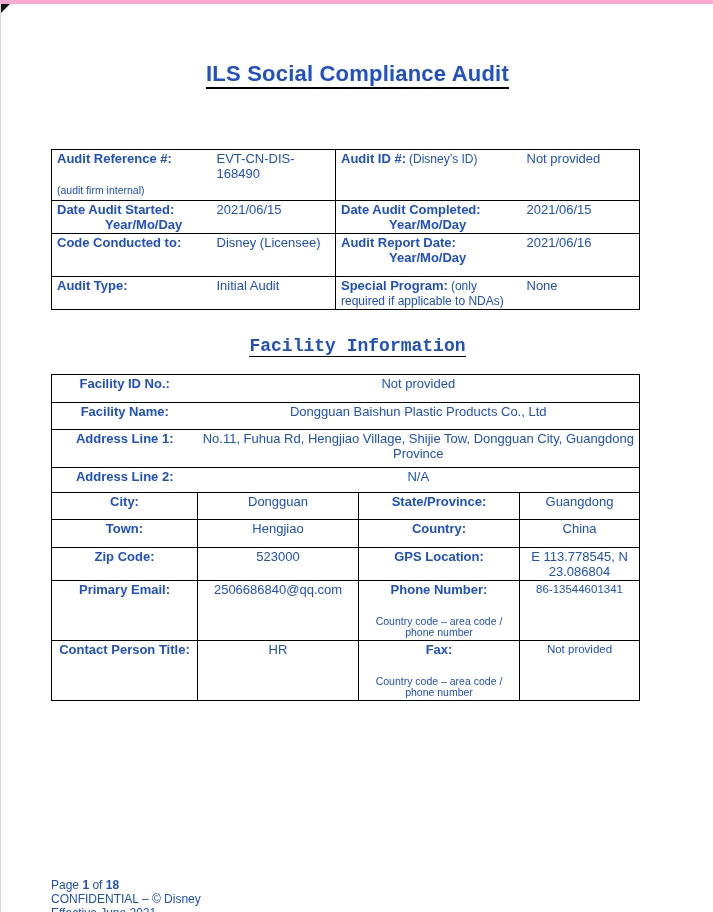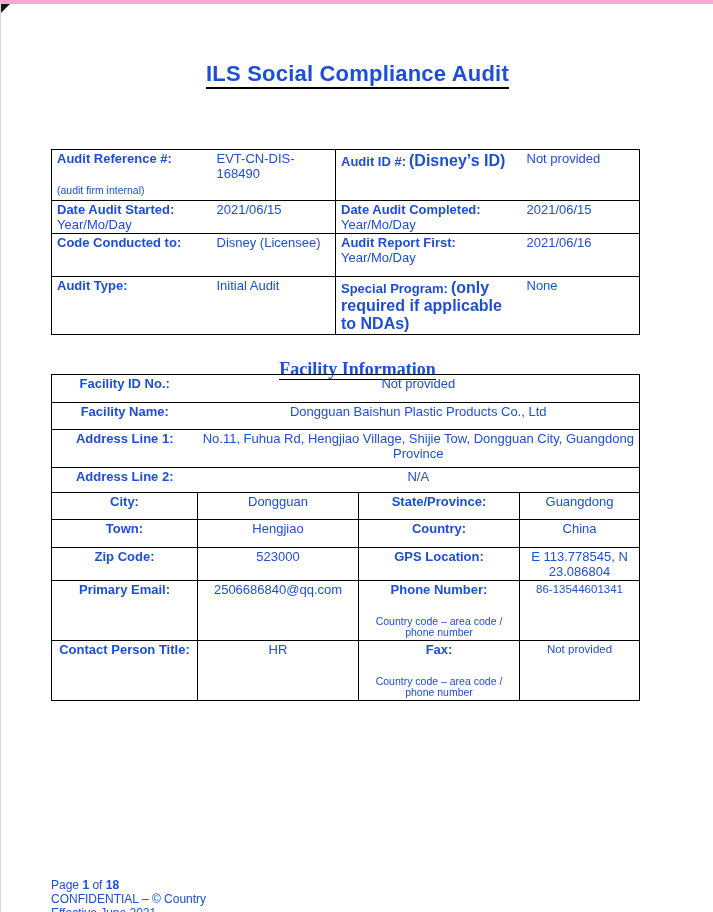--- a/index.html
+++ b/index.html
@@ -12,40 +12,40 @@
     position:absolute; left:0; top:0; width:0; height:0;
     border-top:9px solid #1a1a1a; border-right:9px solid transparent;
   }
   .doc-title {
     position:absolute; top:57px; left:0; width:100%;
     text-align:center; font-size:22px; font-weight:bold; letter-spacing:0.2px;
   }
   .doc-title .u { border-bottom:2.5px solid #000; padding-bottom:1px; }
   .section-title {
     position:absolute; top:332px; left:0; width:100%;
-    text-align:center; font-family:Liberation Serif, serif;
-    font-size:18px; font-weight:bold;margin-top:23px;
+    text-align:center; font-family:Liberation Mono, monospace;
+    font-size:18px; font-weight:bold;
   }
   .section-title .u { border-bottom:1.5px solid #000; padding-bottom:0px; }
 
   table.doc {
     position:absolute; left:50px; border-collapse:collapse; table-layout:fixed;
     width:588px; border:1.5px solid #000;
   }
   #audit-table   { top:145px; }
   #facility-table{ top:370px;text-align:center; }
   td {
     vertical-align:top; padding:2px 5px 1px 5px;
     font-size:13px; line-height:1.12; overflow:hidden;
   }
   td { border-bottom:1.5px solid #000; }
   .b   { font-weight:bold; }
   .note{ font-size:10.5px; font-weight:normal;margin-top:18px; }
-  .note-inline { font-size:16px; font-weight:bold; margin-left:3px; }
-  .sub { font-weight:normal; }
+  .note-inline { font-size:12px; font-weight:normal; margin-left:3px; }
+  .sub { font-weight:bold;margin-left:48px; }
   .small-val { font-size:11.5px; }
   .div-r { border-right:1px solid #000; }   
   .bl    { border-left:1px solid #000; }    
 
   .footer {
     position:absolute; top:874px; left:50px; width:613px;
     display:flex; justify-content:space-between; align-items:baseline;
     font-size:12px;
     flex-direction:column;
   }
@@ -101,21 +101,21 @@
       </td>
     </tr>
     <tr style="height:43px">
       <td>
         <div class="b">Code Conducted to:</div>
       </td>
       <td class="div-r">
         <div>Disney (Licensee)</div>
       </td>
       <td>
-        <div class="b">Audit Report First:</div>
+        <div class="b">Audit Report Date:</div>
         <div class="sub">Year/Mo/Day</div>
       </td>
       <td>
         <div>2021/06/16</div>
       </td>
     </tr>
     <tr style="height:31px">
       <td>
         <div class="b">Audit Type:</div>
       </td>
@@ -251,17 +251,17 @@
   </tbody>
     </table>
 
   <div class="footer">
     <div>
       <span>Page</span>
       <span class="b">1</span>
       <span>of</span>
       <span class="b">18</span>
     </div>
-    <div>CONFIDENTIAL – © Country</div>
+    <div>CONFIDENTIAL – © Disney</div>
     <div>Effective June 2021</div>
   </div>
 
 </div>
 
 </body></html>

